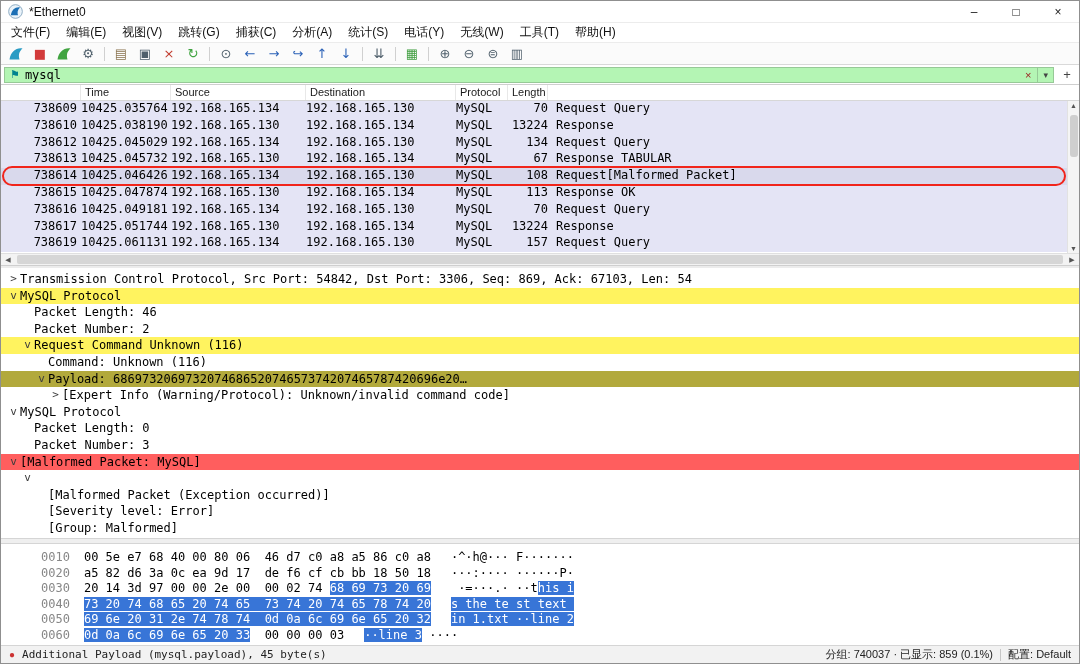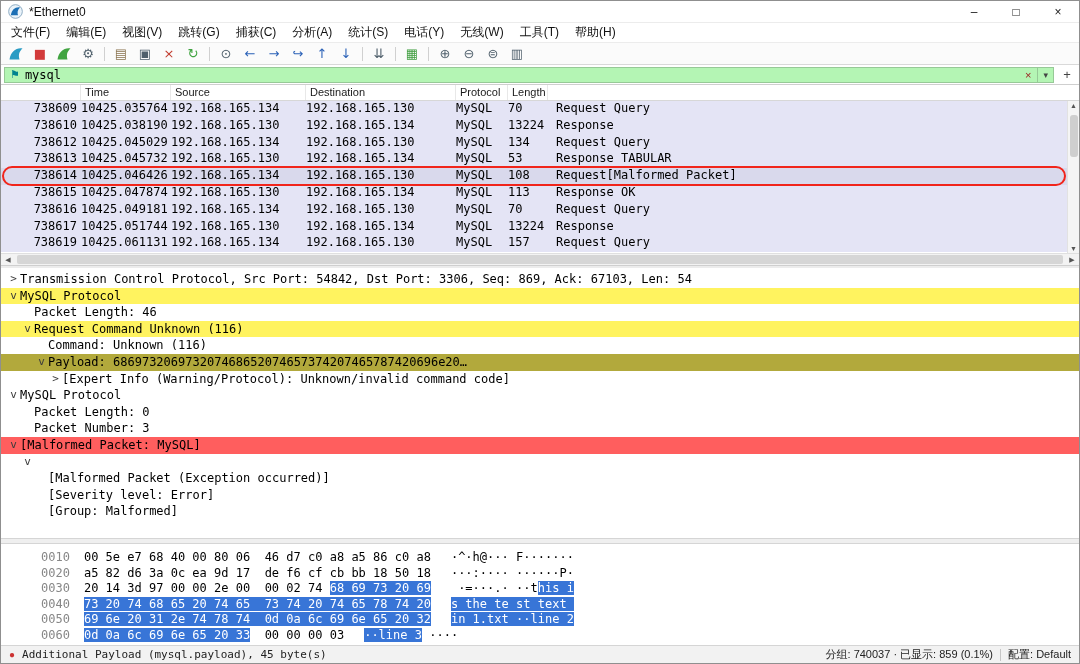--- a/index.html
+++ b/index.html
@@ -36,21 +36,21 @@
   .hcell { border-right:1px solid #e8e8e8; padding:1px 4px 0 4px; overflow:hidden; white-space:nowrap; }
   .plist-rows { height:152px; flex:none; position:relative; overflow:hidden; background:#fff; }
   .prow { display:flex; height:16.8px; line-height:16.8px; font:12px "DejaVu Sans Mono",monospace; color:#000; background:var(--row-lavender); }
   .prow.selected { background:var(--row-selected); }
   .pcell { overflow:hidden; white-space:nowrap; flex:none; }
   .pc-no          { width:80px; text-align:right; padding-right:4px; }
   .pc-time        { width:90px; }
   .pc-source      { width:135px; }
   .pc-destination { width:150px; }
   .pc-protocol    { width:52px; }
-  .pc-length      { width:40px; text-align:left; }
+  .pc-length      { width:40px; text-align:right; }
   .pc-info        { flex:1 1 auto; padding-left:8px; }
   .annotation { position:absolute; left:1px; right:13px; top:65px; height:20px; border:2px solid var(--annotation-red); border-radius:10px; z-index:3; pointer-events:none; }
   .vscroll { position:absolute; top:0; right:0; bottom:0; width:12px; background:#f5f5f5; border-left:1px solid #e2e2e2; z-index:2; }
   .varrow { position:absolute; left:0; width:100%; text-align:center; font-size:7px; color:#555; }
   .varrow.up { top:1px; } .varrow.dn { bottom:1px; }
   .vthumb { position:absolute; left:2px; width:8px; top:14px; height:42px; background:#cfcfcf; border-radius:3px; }
   .hscroll { height:12px; flex:none; display:flex; align-items:center; background:#f3f3f3; border-top:1px solid #e0e0e0; }
   .harrow { width:14px; text-align:center; font-size:7px; color:#555; flex:none; }
   .htrack { flex:1; height:100%; position:relative; }
   .hthumb { position:absolute; left:2px; right:2px; top:1px; bottom:1px; background:#d6d6d6; border-radius:2px; }
@@ -198,21 +198,21 @@
           <span class="pcell pc-protocol">MySQL</span>
           <span class="pcell pc-length">134</span>
           <span class="pcell pc-info">Request Query</span>
         </div>
         <div class="prow">
           <span class="pcell pc-no">738613</span>
           <span class="pcell pc-time">10425.045732</span>
           <span class="pcell pc-source">192.168.165.130</span>
           <span class="pcell pc-destination">192.168.165.134</span>
           <span class="pcell pc-protocol">MySQL</span>
-          <span class="pcell pc-length">53</span>
+          <span class="pcell pc-length">67</span>
           <span class="pcell pc-info">Response TABULAR</span>
         </div>
         <div class="prow selected">
           <span class="pcell pc-no">738614</span>
           <span class="pcell pc-time">10425.046426</span>
           <span class="pcell pc-source">192.168.165.134</span>
           <span class="pcell pc-destination">192.168.165.130</span>
           <span class="pcell pc-protocol">MySQL</span>
           <span class="pcell pc-length">108</span>
           <span class="pcell pc-info">Request[Malformed Packet]</span>
@@ -268,20 +268,21 @@
       <span class="harrow">▶</span>
     </div>
   </div>
 
   <div class="splitter1"></div>
 
   <div class="detail-pane">
       <div class="dline" style="padding-left: 6px;"><span class="darrow">&gt;</span><span class="dtext">Transmission Control Protocol, Src Port: 54842, Dst Port: 3306, Seq: 869, Ack: 67103, Len: 54</span></div>
       <div class="dline bg-yellow" style="padding-left: 6px;"><span class="darrow">v</span><span class="dtext">MySQL Protocol</span></div>
       <div class="dline" style="padding-left: 20px;"><span class="darrow"> </span><span class="dtext">Packet Length: 46</span></div>
+      <div class="dline" style="padding-left: 20px;"><span class="darrow"> </span><span class="dtext">Packet Number: 2</span></div>
       <div class="dline bg-yellow" style="padding-left: 20px;"><span class="darrow">v</span><span class="dtext">Request Command Unknown (116)</span></div>
       <div class="dline" style="padding-left: 34px;"><span class="darrow"> </span><span class="dtext">Command: Unknown (116)</span></div>
       <div class="dline bg-olive" style="padding-left: 34px;"><span class="darrow">v</span><span class="dtext">Payload: 686973206973207468652074657374207465787420696e20…</span></div>
       <div class="dline" style="padding-left: 48px;"><span class="darrow">&gt;</span><span class="dtext">[Expert Info (Warning/Protocol): Unknown/invalid command code]</span></div>
       <div class="dline" style="padding-left: 6px;"><span class="darrow">v</span><span class="dtext">MySQL Protocol</span></div>
       <div class="dline" style="padding-left: 20px;"><span class="darrow"> </span><span class="dtext">Packet Length: 0</span></div>
       <div class="dline" style="padding-left: 20px;"><span class="darrow"> </span><span class="dtext">Packet Number: 3</span></div>
       <div class="dline bg-red" style="padding-left: 6px;"><span class="darrow">v</span><span class="dtext">[Malformed Packet: MySQL]</span></div>
       <div class="dline" style="padding-left: 20px;"><span class="darrow">v</span></div>
       <div class="dline" style="padding-left: 34px;"><span class="darrow"> </span><span class="dtext">[Malformed Packet (Exception occurred)]</span></div>

